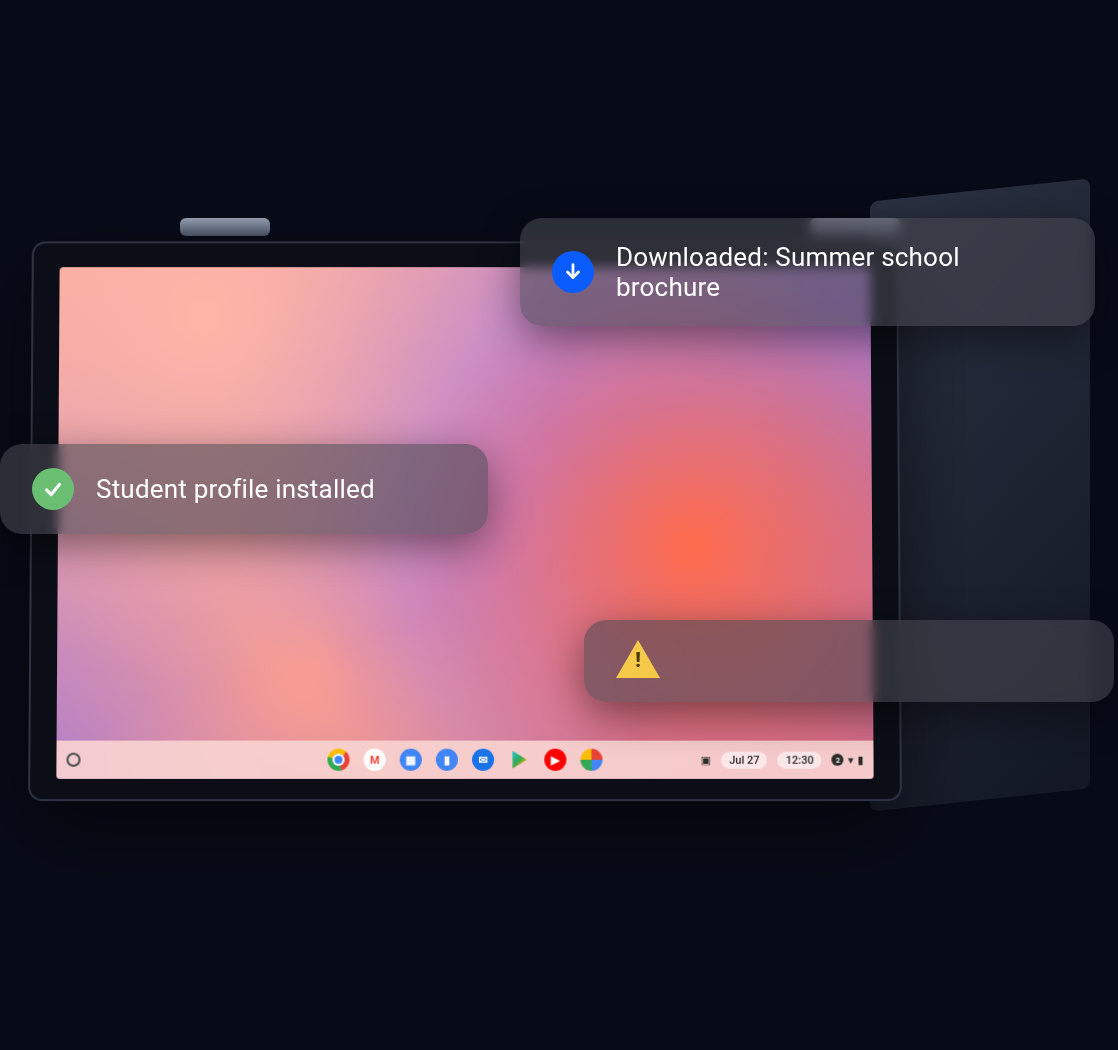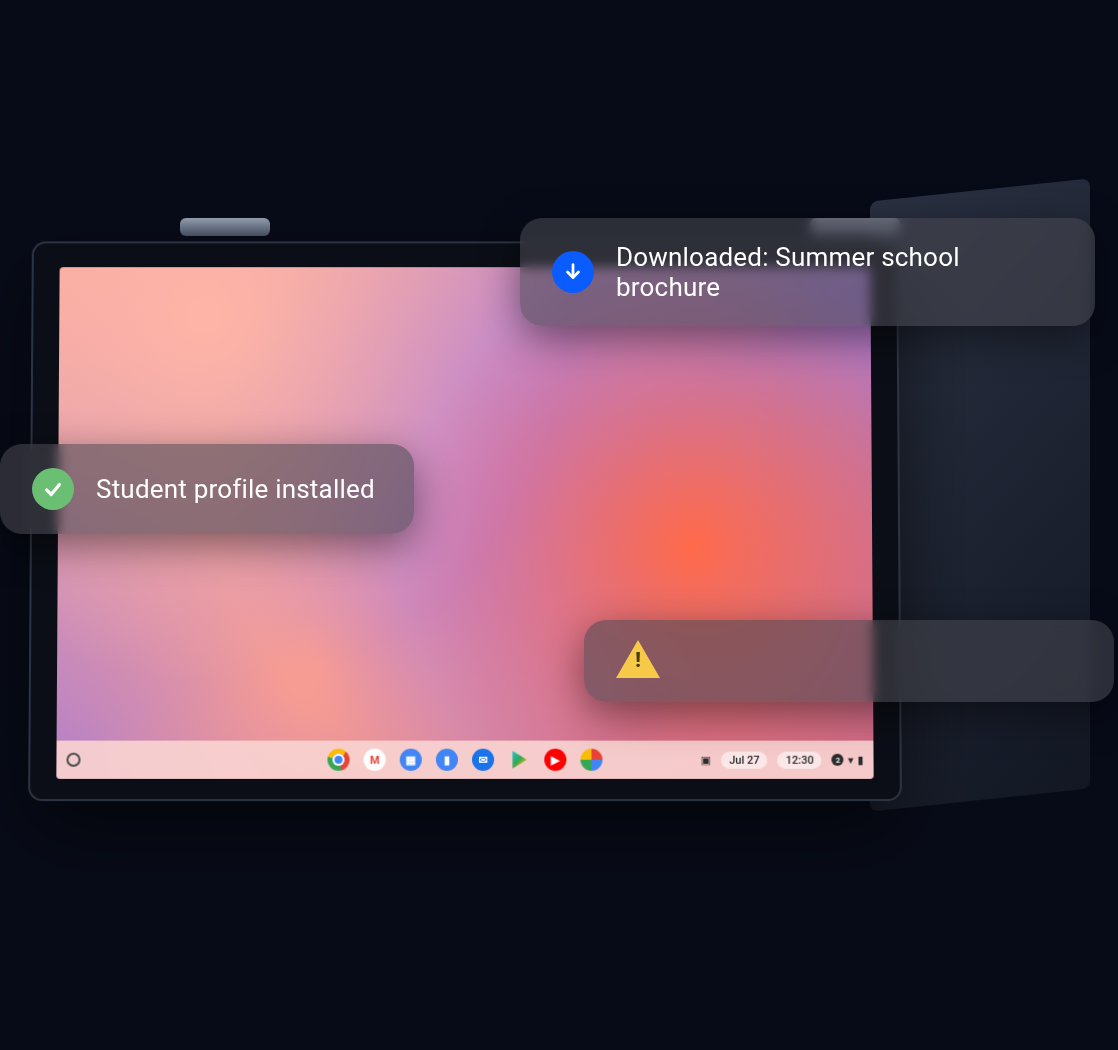--- a/index.html
+++ b/index.html
@@ -199,21 +199,21 @@
     width: 8px;
     color: #4a3a00;
     font-weight: 900;
     font-size: 20px;
     line-height: 1;
     text-align: center;
   }
   .badge svg { width: 22px; height: 22px; }
 
   .card-download { left: 520px; top: 218px; width: 575px; }
-  .card-profile  { left: 0;    top: 444px; width: 414px; }
+  .card-profile  { left: 0;    top: 444px; width: 488px; }
   .card-alert    { left: 584px; top: 620px; width: 530px; }
 </style>
 </head>
 <body>
 
 <div class="device">
   <div class="back-panel"></div>
   <div class="hinge left"></div>
   <div class="hinge right"></div>
 

